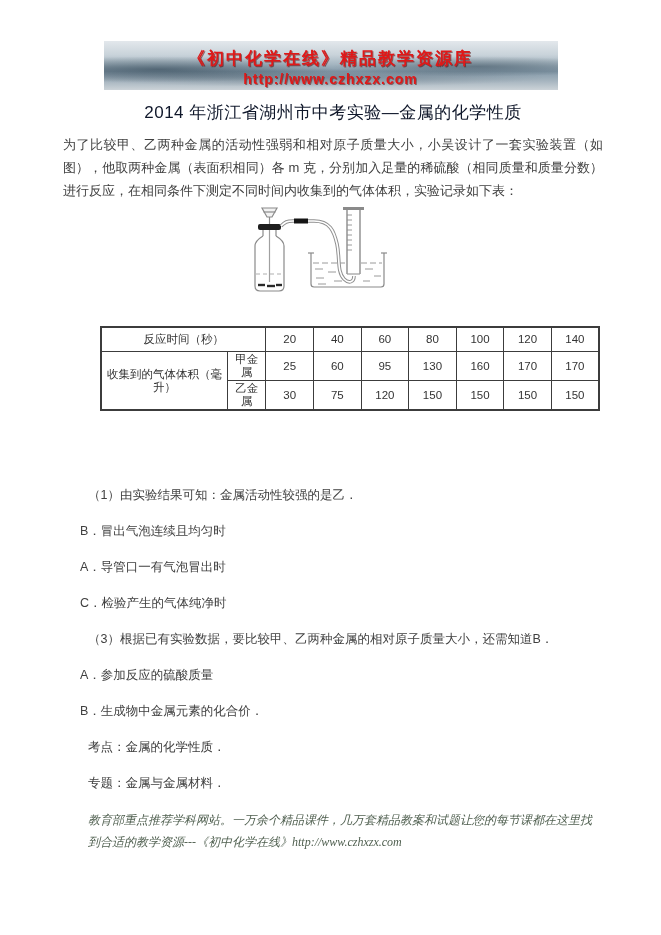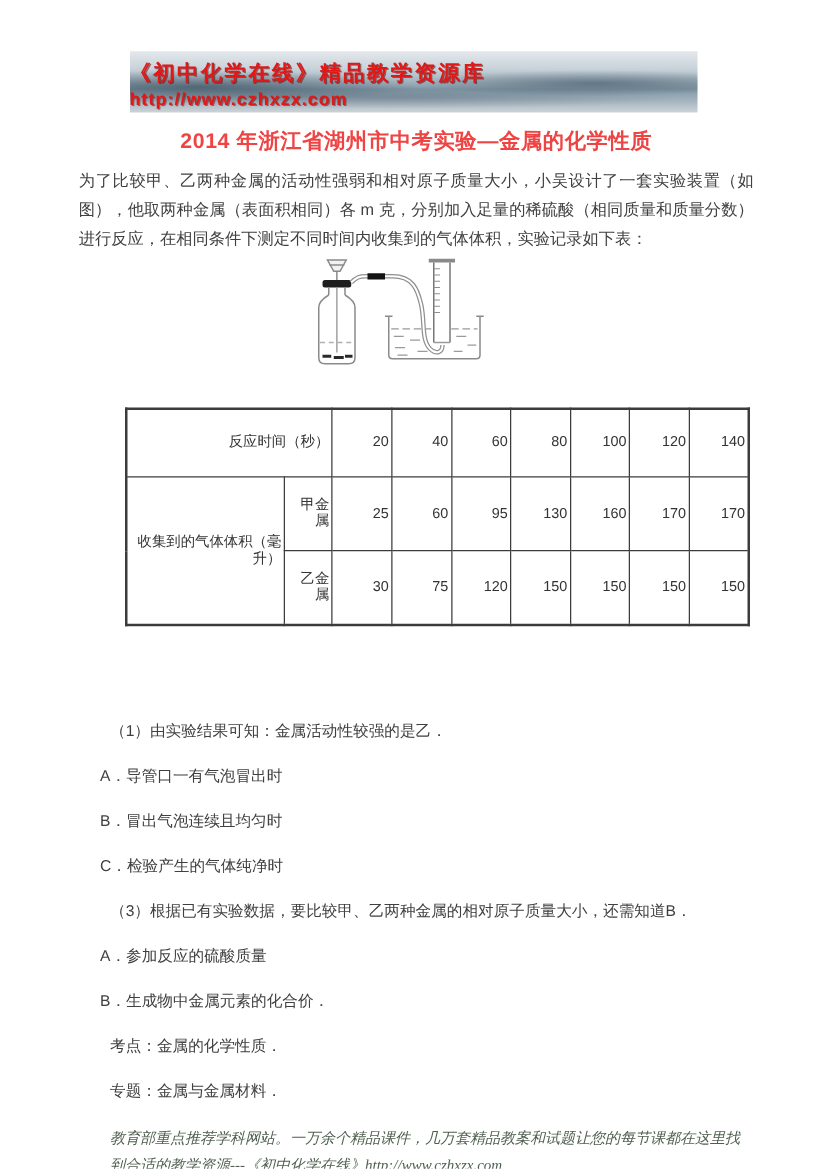--- a/index.html
+++ b/index.html
@@ -9,48 +9,48 @@
     color:#404040;position:relative;
   }
   
   .banner{
     width:454px;height:49px;margin:41px auto 0;position:relative;
     background-image:
       radial-gradient(ellipse 55% 38% at 12% 58%, rgba(35,55,70,.55), transparent 70%),
       radial-gradient(ellipse 45% 30% at 82% 52%, rgba(45,65,80,.5), transparent 70%),
       radial-gradient(ellipse 70% 25% at 45% 75%, rgba(60,80,95,.35), transparent 75%),
       linear-gradient(180deg,#e3e8ec 0%,#c9d3da 28%,#a4b5c0 48%,#8499a8 62%,#a3b2bd 80%,#ccd3d8 100%);
-    overflow:hidden;
+    text-align:center;overflow:hidden;
   }
   .banner .bline1{
     margin-top:6px;font-size:17px;font-weight:bold;letter-spacing:2px;
     color:#e01818;text-shadow:1px 1px 0 rgba(90,10,10,.55);
     font-family:"Liberation Serif","DejaVu Serif",serif;
   }
   .banner .bline2{
     margin-top:1px;font-size:14px;font-weight:bold;letter-spacing:1px;
     color:#e01818;text-shadow:1px 1px 0 rgba(90,10,10,.5);
   }
   
   .content{padding:0 58px 0 63px;}
   .doc-title{
-    margin:10px 0 0;text-align:center;font-size:17px;font-weight:bold;
-    color:#ef4444;line-height:25px;letter-spacing:.5px;
+    margin:10px 0 0;text-align:center;font-size:17px;font-weight:normal;
+    color:#0f172a;line-height:25px;letter-spacing:.5px;
   }
   .intro{margin:8px 0 0;font-size:13px;line-height:23px;text-align:justify;}
   
   .diagram-wrap{height:97px;margin-top:4px;padding-left:185px;}
   
   table.results{
     border-collapse:collapse;margin:23px 0 0 37px;width:500px;
     font-size:11.5px;color:#333;table-layout:fixed;
   }
   table.results td{
-    border:1px solid #3c3c3c;text-align:right;vertical-align:middle;
-    padding:16px 2px;height:21px;line-height:13px;background:#fff;
+    border:1px solid #3c3c3c;text-align:center;vertical-align:middle;
+    padding:1px 2px;height:21px;line-height:13px;background:#fff;
   }
   table.results{border:2px solid #3c3c3c;}
   col.c-wide{width:125px;} col.c-metal{width:38px;} col.c-val{width:47px;}
   
   .items{margin-top:72px;font-size:12.5px;}
   .items p{margin:0 0 12px;line-height:24px;}
   .ind-a{text-indent:25px;}
   .ind-b{text-indent:17px;}
   
   .footer{
@@ -182,22 +182,22 @@
       <td>150</td>
       <td>150</td>
       <td>150</td>
       <td>150</td>
     </tr>
   </tbody>
     </table>
 
   <div class="items">
     <p class="ind-a">（1）由实验结果可知：金属活动性较强的是乙．</p>
+    <p class="ind-b">B．冒出气泡连续且均匀时</p>
     <p class="ind-b">A．导管口一有气泡冒出时</p>
-    <p class="ind-b">B．冒出气泡连续且均匀时</p>
     <p class="ind-b">C．检验产生的气体纯净时</p>
     <p class="ind-a">（3）根据已有实验数据，要比较甲、乙两种金属的相对原子质量大小，还需知道B．</p>
     <p class="ind-b">A．参加反应的硫酸质量</p>
     <p class="ind-b">B．生成物中金属元素的化合价．</p>
     <p class="ind-a">考点：金属的化学性质．</p>
     <p class="ind-a">专题：金属与金属材料．</p>
   </div>
 
   <div class="footer">教育部重点推荐学科网站。一万余个精品课件，几万套精品教案和试题让您的每节课都在这里找到合适的教学资源---《初中化学在线》http://www.czhxzx.com</div>
 

